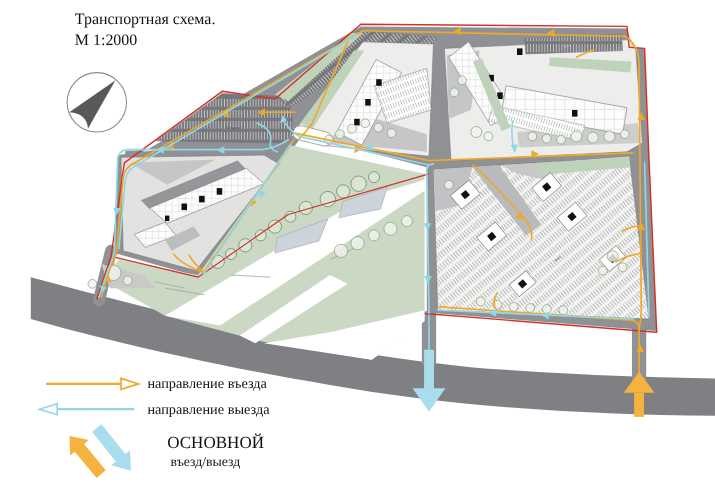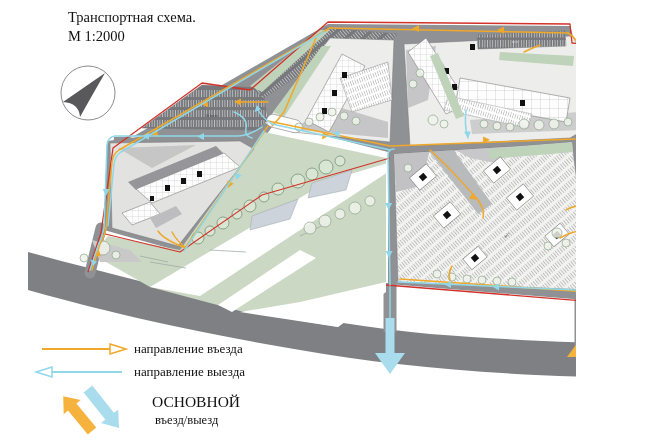--- a/index.html
+++ b/index.html
@@ -1,16 +1,16 @@
 <!DOCTYPE html>
 <html style="--entry: #efa829; --exit: #8fd7e9; --boundary: #d23228; --road: #8f9194; --main-road: #7e8083; --green: #cbd8c4; --green-strip: #bfd2ba; --parking-dark: #76787b; --block-light: #ededeb; --building: #fdfdfd; --pond: #ccd3da; --big-entry: #f5b33e; --big-exit: #a9dcec;"><head>
 <meta charset="utf-8">
 <style>
   html,body{margin:0;padding:0;background:#fff;}
-  #stage{position:relative;width:576px;height:441px;background:#fff;overflow:hidden;
+  #stage{position:relative;width:650px;height:441px;background:#fff;overflow:hidden;
          font-family:"Liberation Serif",serif;}
   svg{display:block;}
   text{font-family:"Liberation Serif",serif;}
   .title-line{font-size:14.5px;fill:#111;}
   .legend-label{font-size:13px;fill:#111;}
   .legend-main{font-size:15.5px;fill:#111;}
   .legend-sub{font-size:12.5px;fill:#111;}
   .tiny-label{font-size:3.2px;fill:#3a3a3c;}
   .tiny-label-light{font-size:3px;fill:#d8d8d8;}
   .tr{stroke:#7f987f;stroke-width:.6;fill:#eef3ea;fill-opacity:.85;}

